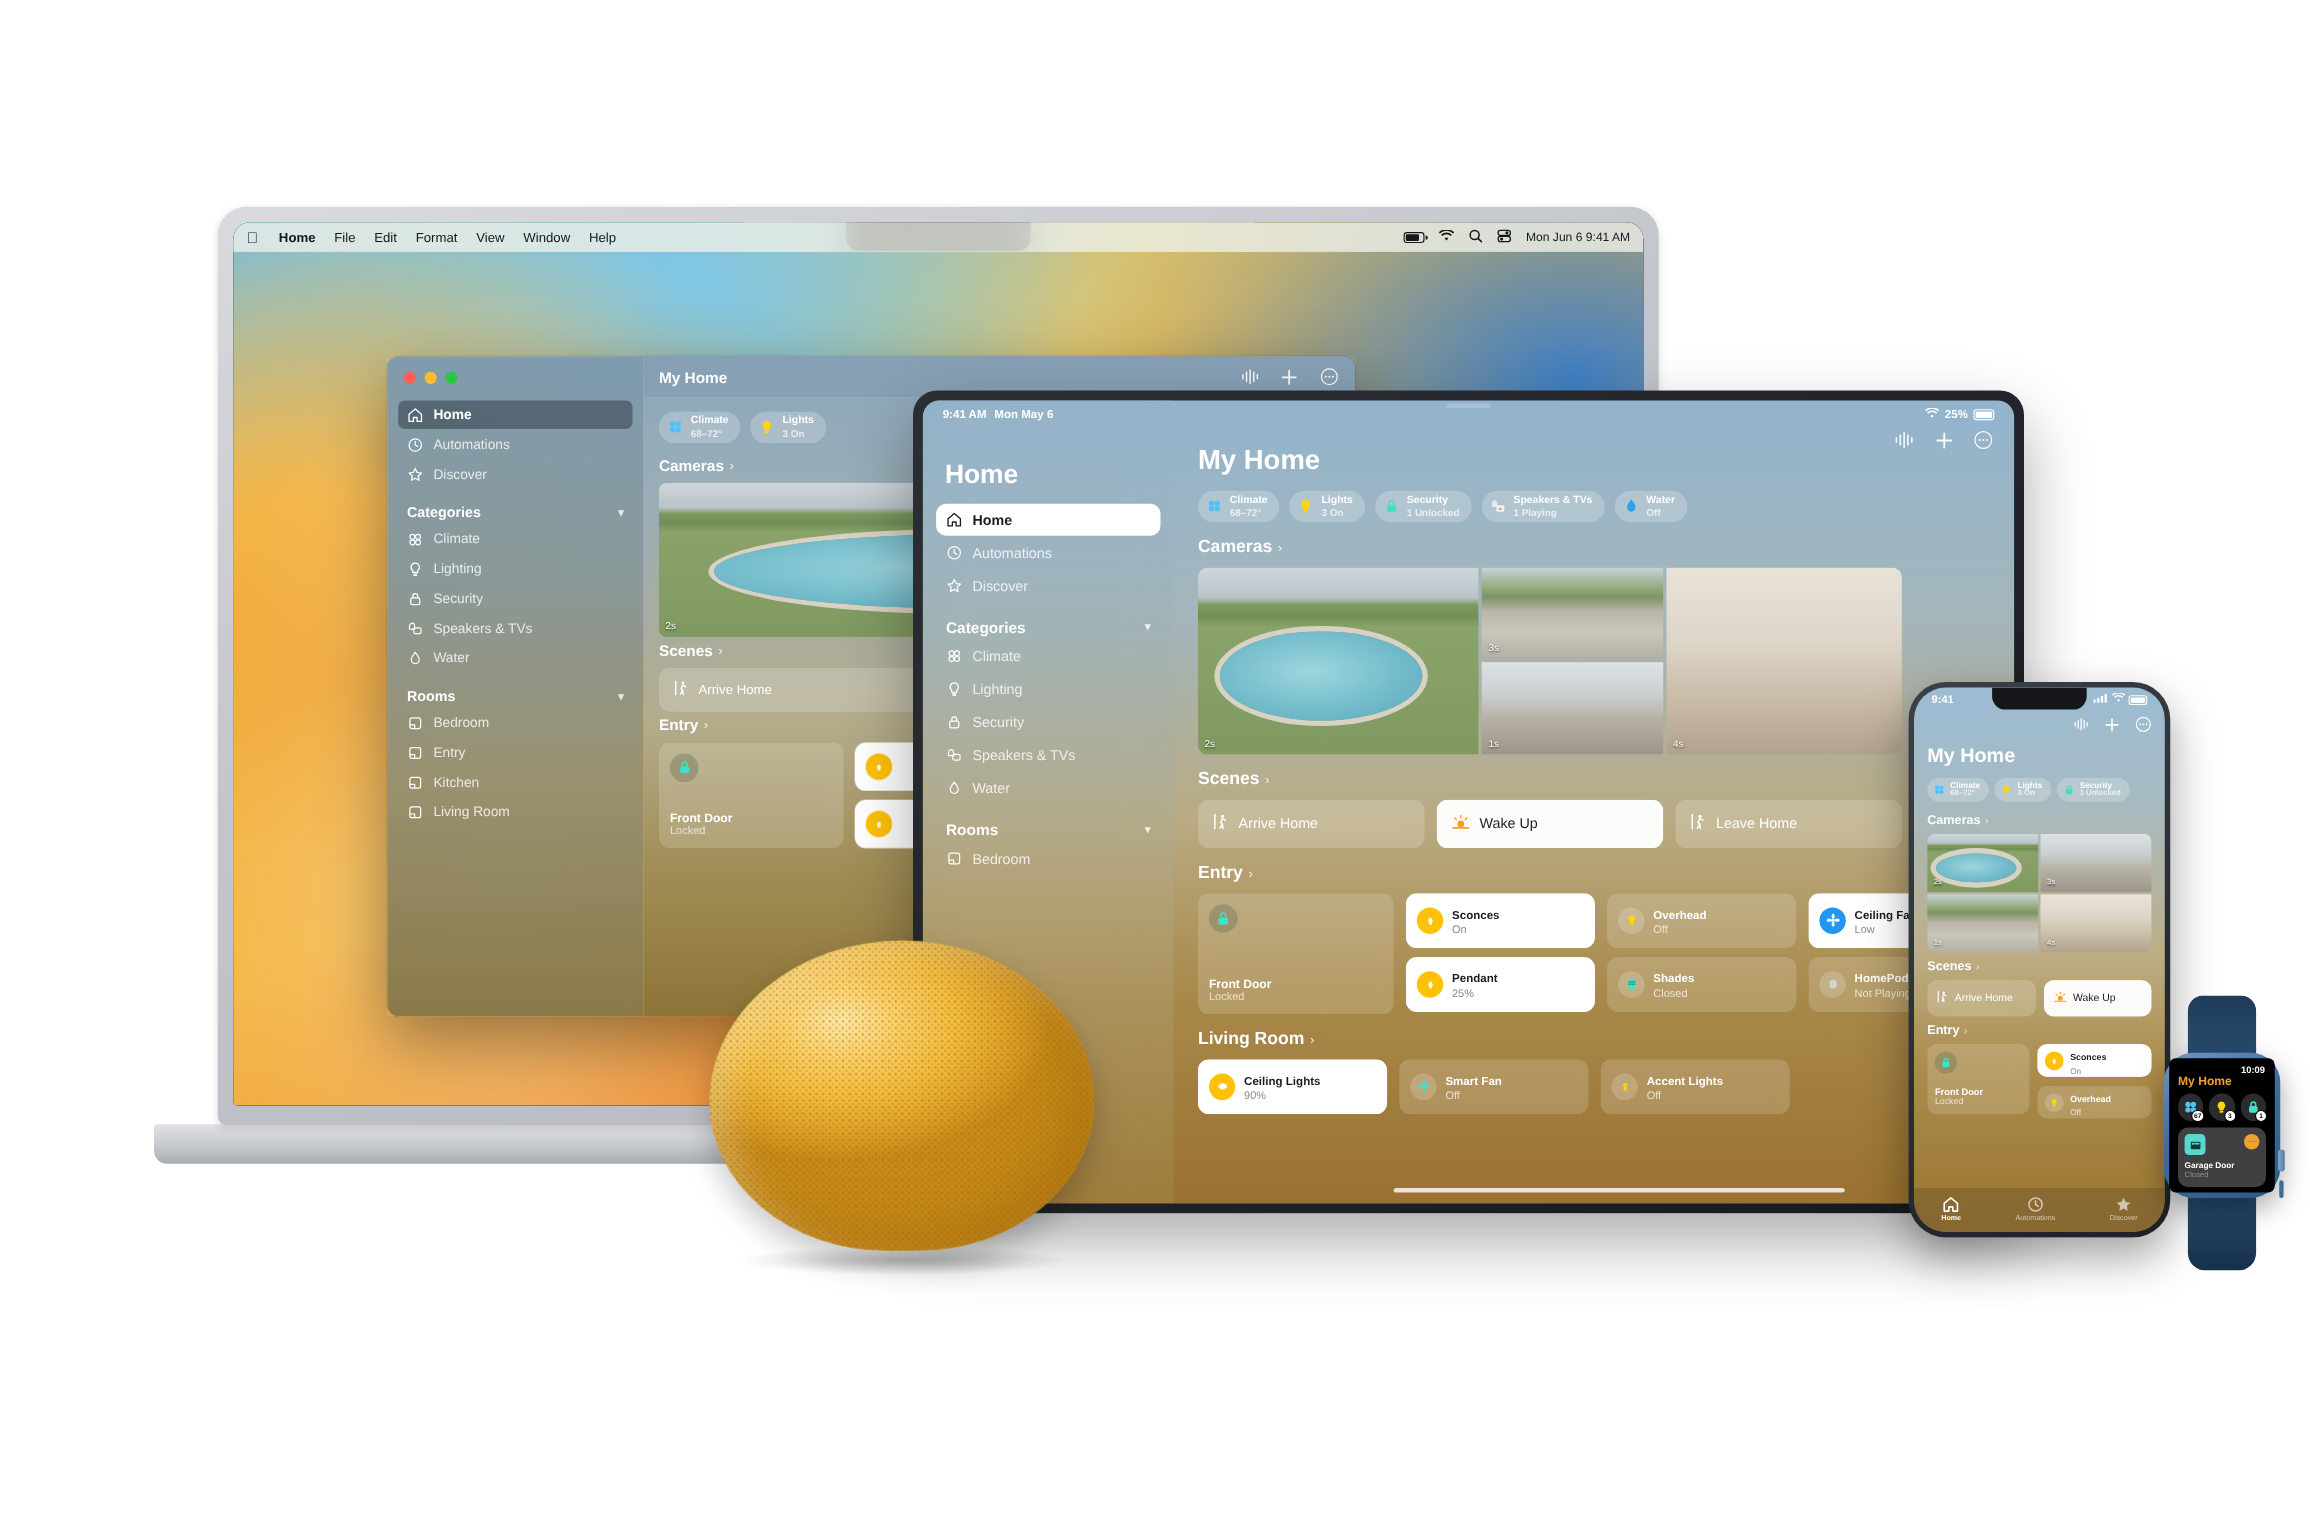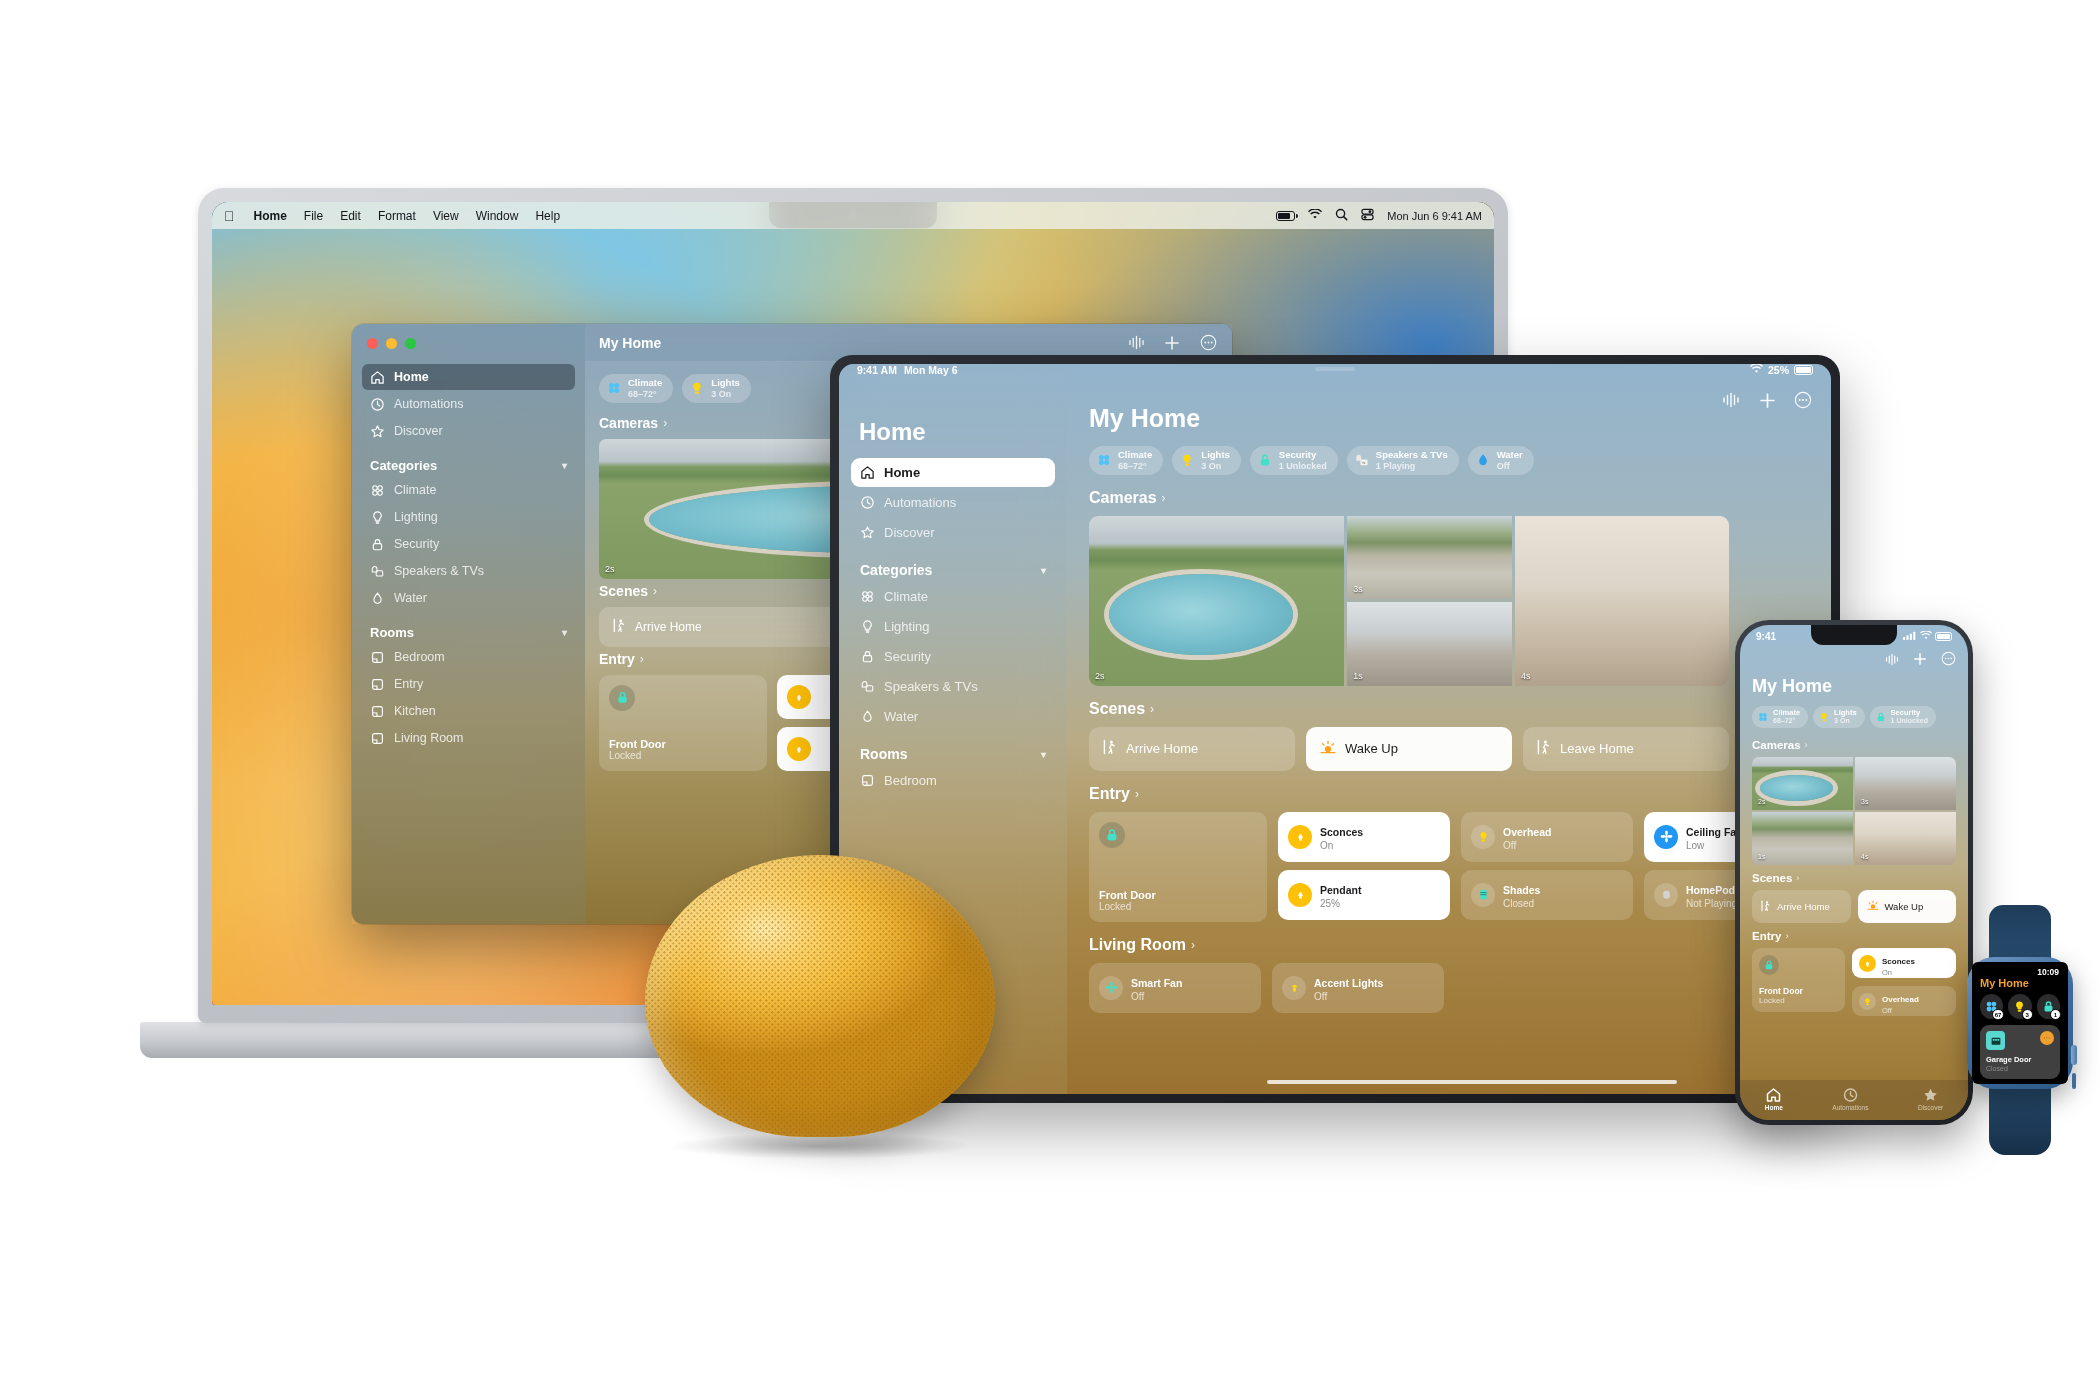--- a/index.html
+++ b/index.html
@@ -182,21 +182,21 @@
     background: linear-gradient(145deg,#2b2e33,#17191d);
     border-radius:22px; padding:9px; z-index:60;
     box-shadow: 0 26px 60px rgba(0,0,0,.33);
   }
   .ipad-scr { position:relative; width:100%; height:100%; border-radius:15px; overflow:hidden; display:flex;
     background: linear-gradient(180deg,#93b4cd 0%, #a3b6bc 26%, #b9ab84 52%, #a8894a 74%, #9a7130 100%); }
   .ipad-cam { position:absolute; left:50%; transform:translateX(-50%); top:3px; width:40px; height:4px;
     background: rgba(255,255,255,.18); border-radius:3px; z-index:30; }
   .ipad-status {
     position:absolute; top:0; left:0; right:0; height:26px; z-index:25;
-    display:flex; align-items:flex-start; padding:0 18px; color:#fff; font-size:10.5px; font-weight:600;
+    display:flex; align-items:center; padding:0 18px; color:#fff; font-size:10.5px; font-weight:600;
   }
   .ipad-status .rt { margin-left:auto; display:flex; align-items:center; gap:5px; font-weight:600; }
   .ipad-sb {
     width:228px; flex:0 0 228px; padding:48px 12px 10px 12px;
     background: linear-gradient(180deg, rgba(149,180,203,.55) 0%, rgba(160,178,181,.5) 30%, rgba(178,166,128,.5) 62%, rgba(162,136,74,.5) 100%);
     backdrop-filter: blur(20px);
   }
   .ipad-sb .title { font-size:24px; font-weight:bold; color:#fff; padding:6px 8px 12px 8px; }
   .ipad-sb .sb-row { font-size:13px; padding:7px 9px; border-radius:9px; }
   .ipad-sb .sb-row.sel { background:#fff; color:#1c1c1e; font-weight:600; }
@@ -991,20 +991,31 @@
             </div>
           </div>
         </div>
 
         <div class="sect">
           <span>Living Room</span>
             <span class="ar">›</span>
         </div>
         <div class="ipad-acc">
           <div class="acccol">
+            <div class="tile on">
+              <span class="ticn" style="background:#ffc107">
+                  <svg width="15" height="15" viewBox="0 0 16 16">
+                    <path d="M3.6 9.4a4.4 4.4 0 0 1 8.8 0z" fill="#fff"></path>
+                    <ellipse cx="8" cy="10" rx="3" ry="1.1" fill="#fff"></ellipse>
+                  </svg>
+                </span>
+              <span><span class="tnm">Ceiling Lights</span><span class="tst" style="display:block">90%</span></span>
+            </div>
+          </div>
+          <div class="acccol">
             <div class="tile">
               <span class="ticn" style="background:rgba(255,255,255,.18)">
                   <svg width="15" height="15" viewBox="0 0 16 16">
                     <g fill="#41e0c8">
                       <circle cx="8" cy="8" r="1.5"></circle>
                       <ellipse cx="8" cy="4.3" rx="1.4" ry="2.5"></ellipse>
                       <ellipse cx="8" cy="11.7" rx="1.4" ry="2.5"></ellipse>
                       <ellipse cx="4.3" cy="8" rx="2.5" ry="1.4"></ellipse>
                       <ellipse cx="11.7" cy="8" rx="2.5" ry="1.4"></ellipse>
                     </g>

